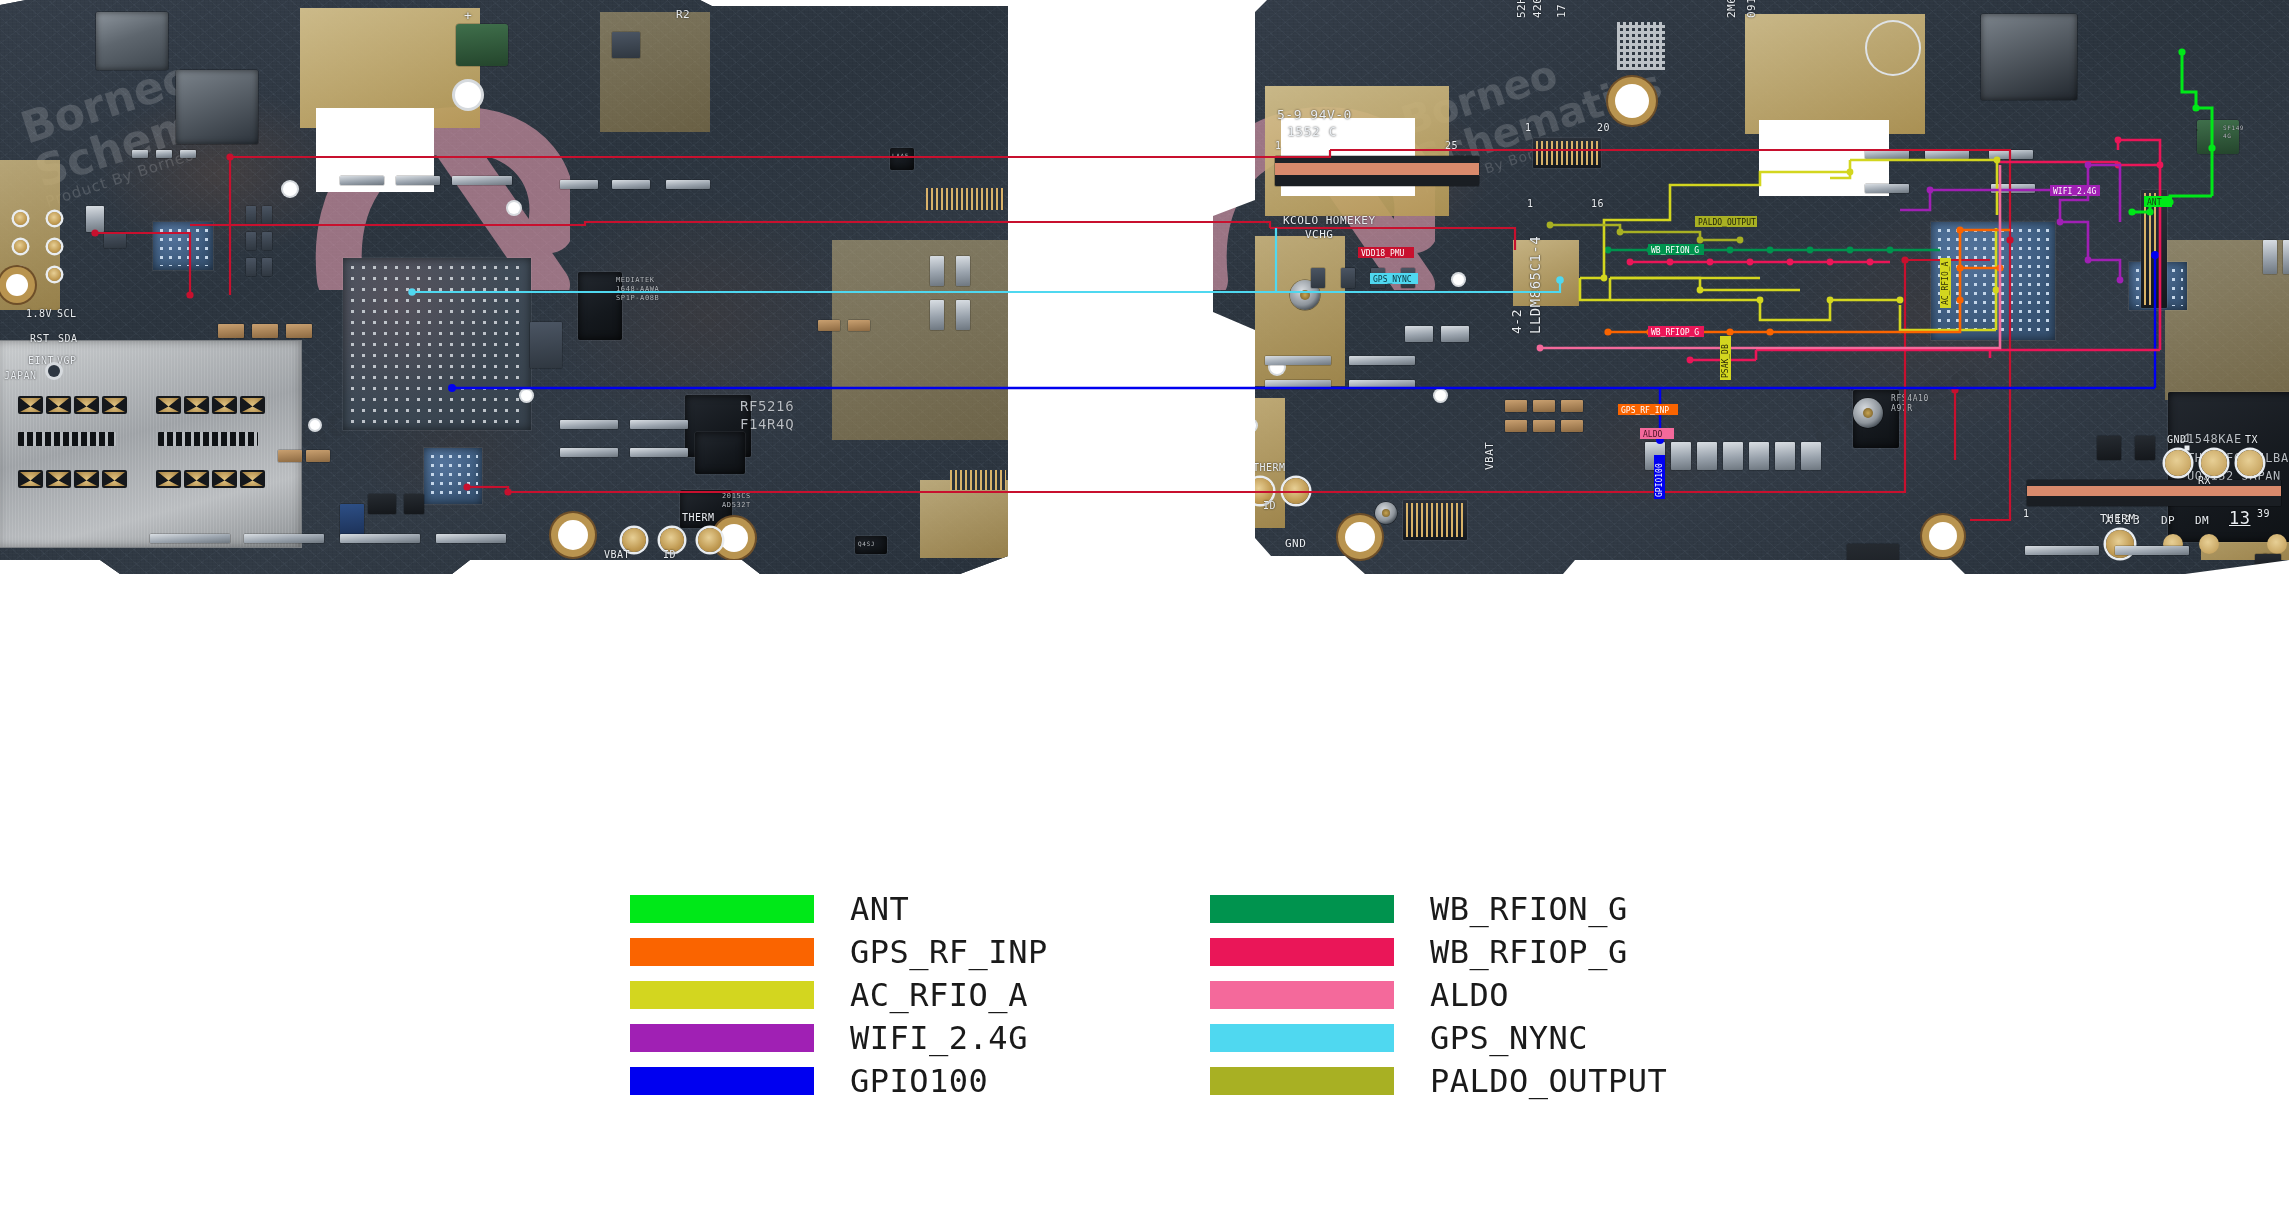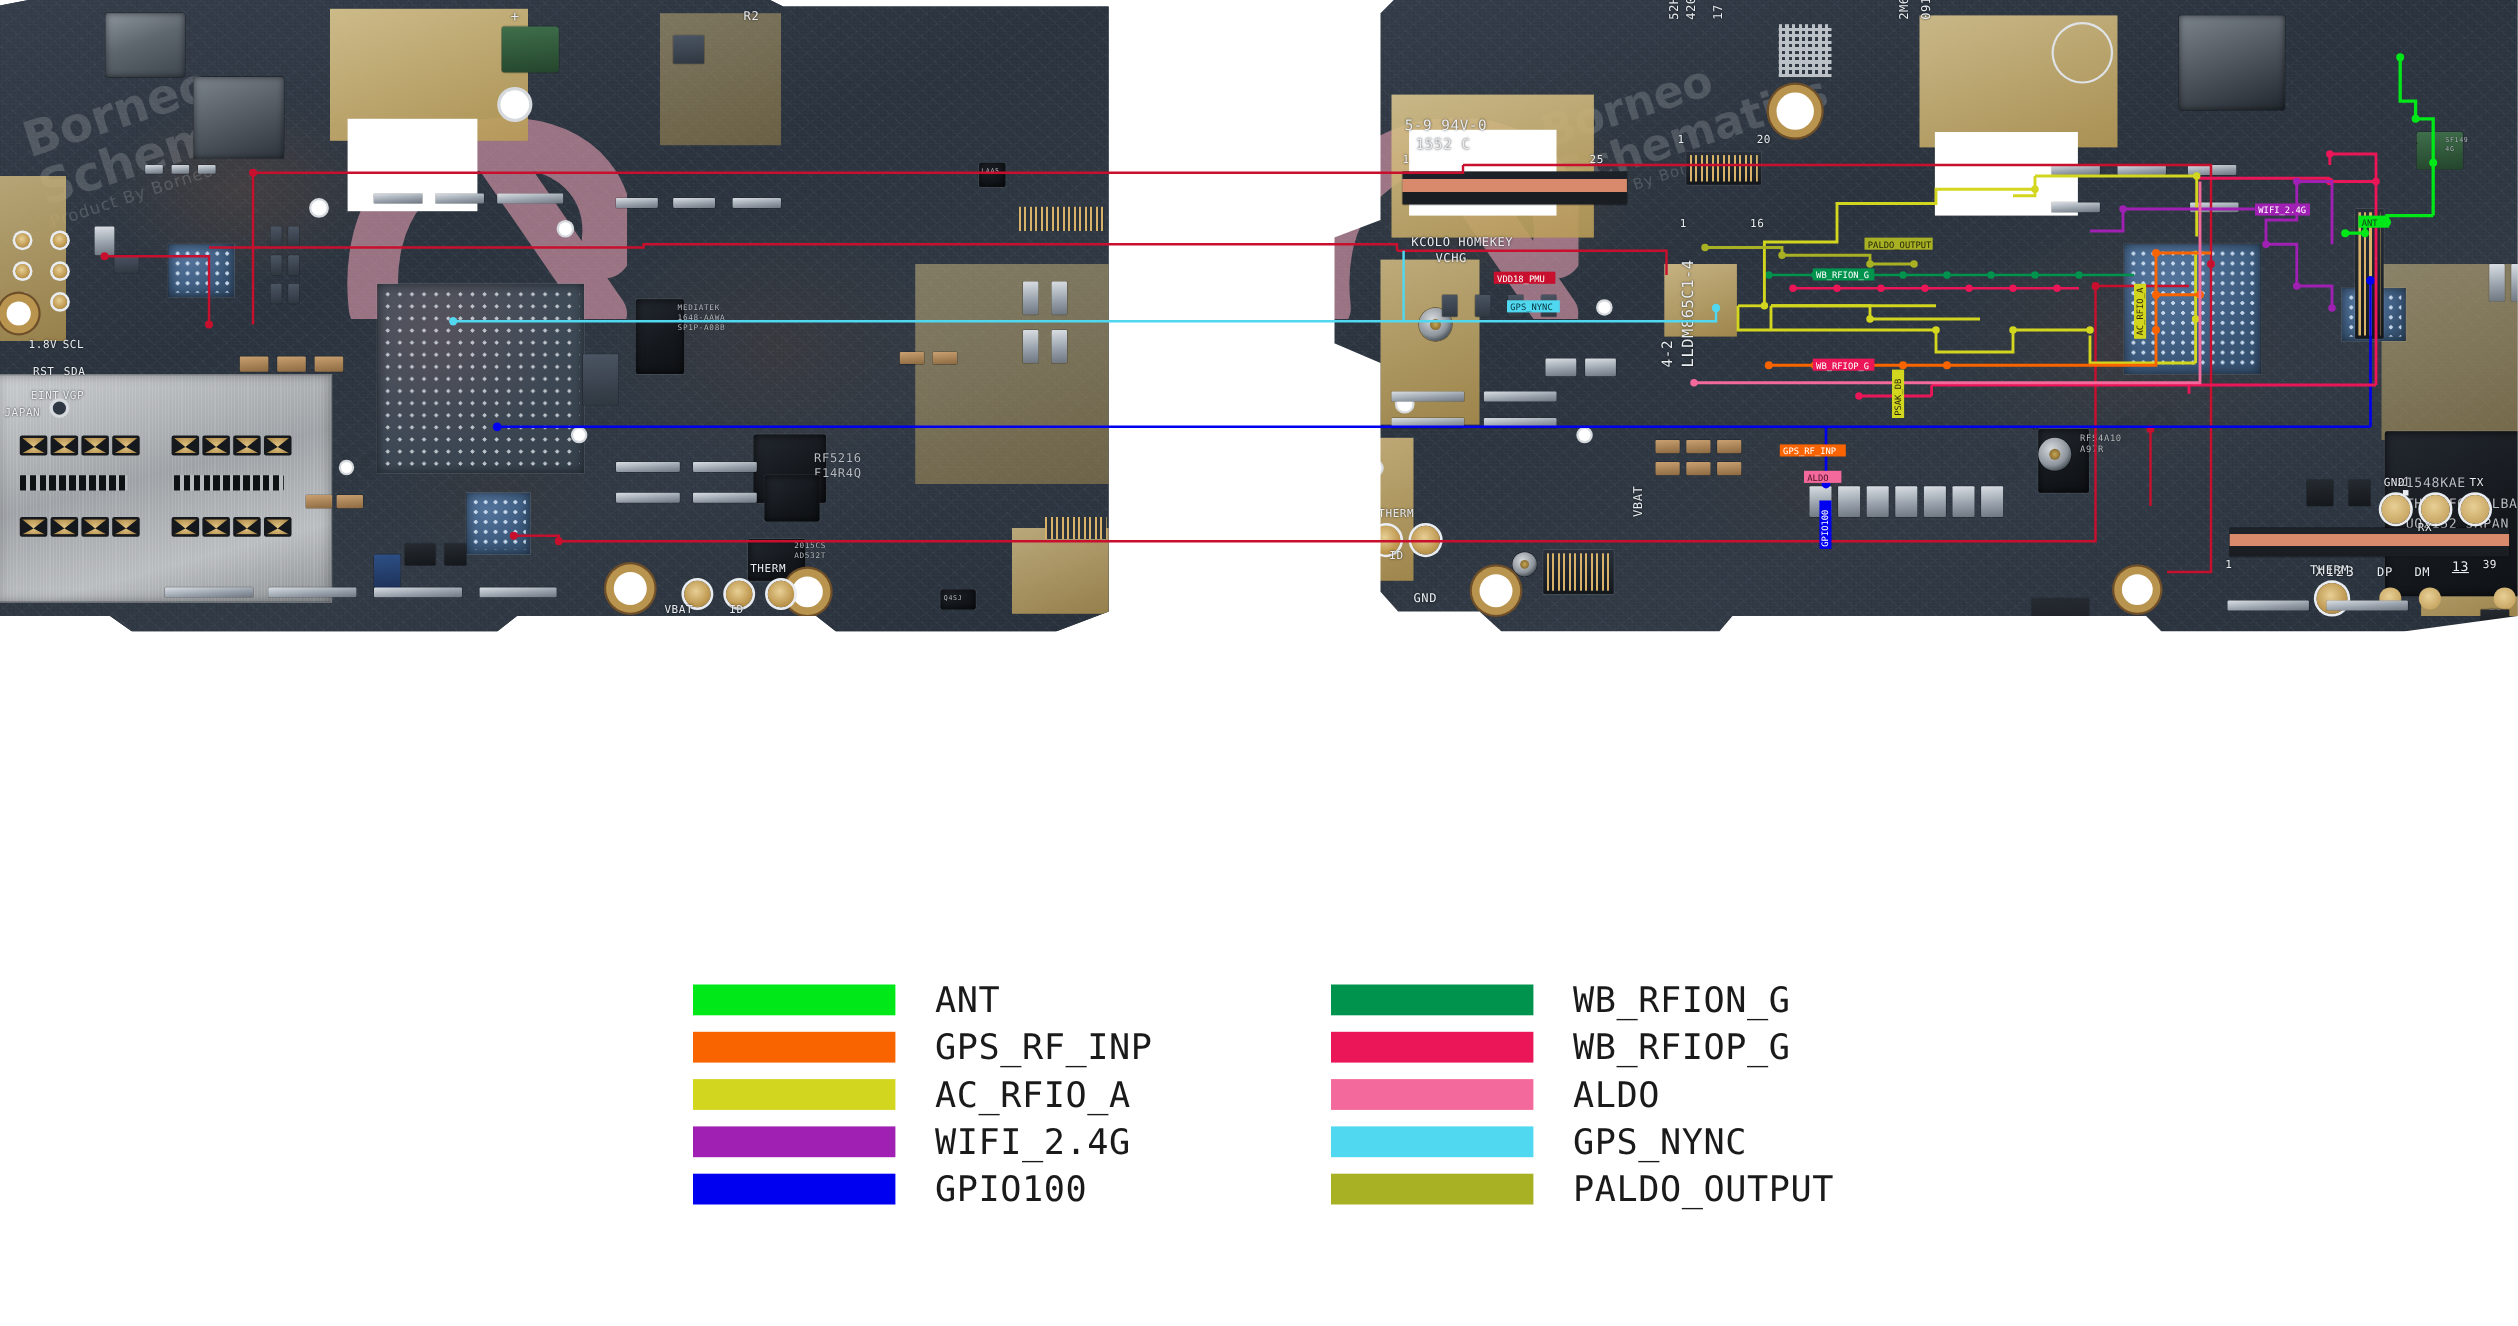--- a/index.html
+++ b/index.html
@@ -294,21 +294,21 @@
       <div class="smd dark" style="left:612px; top:32px; width:28px; height:26px;"></div>
       <div class="silk" style="left:676px; top:8px; font-size:11px;">R2</div>
       <div class="silk" style="left:464px; top:8px; font-size:13px;">+</div>
 
       <div class="bga" style="left:343px; top:258px; width:188px; height:172px;"></div>
 
       <div class="bga blue" style="left:153px; top:222px; width:60px; height:48px;"></div>
       <div class="bga blue" style="left:424px; top:448px; width:58px; height:56px;"></div>
 
       <div class="chip" style="left:685px; top:395px; width:66px; height:62px;"></div>
-      <div class="chip-label rot90" style="left:740px; top:410px; font-size:11px;">RF5216
+      <div class="chip-label rot90" style="left:740px; top:398px; font-size:14px;">RF5216
 F14R4Q</div>
 
       <div class="chip" style="left:578px; top:272px; width:44px; height:68px;"></div>
       <div class="chip-label rot90" style="left:616px; top:276px; font-size:7px;">MEDIATEK
 1648-AAWA
 SP1P-A08B</div>
 
       <div class="chip" style="left:695px; top:432px; width:50px; height:42px;"></div>
       <div class="chip" style="left:680px; top:490px; width:52px; height:38px;"></div>
       <div class="chip-label rot90" style="left:722px; top:492px; font-size:7px;">2015CS
@@ -551,21 +551,21 @@
       <div class="silk" style="left:1140px; top:434px; font-size:10px;">TX</div>
 
       <div class="tp-pad" style="left:1012px; top:790px; width:0; height:0;"></div>
       <div class="tp-ring" style="left:1001px; top:530px; width:28px; height:28px;"></div>
       <div class="tp-pad" style="left:1058px; top:534px; width:20px; height:20px;"></div>
       <div class="tp-pad" style="left:1094px; top:534px; width:20px; height:20px;"></div>
       <div class="tp-pad" style="left:1162px; top:534px; width:20px; height:20px;"></div>
       <div class="silk" style="left:995px; top:512px; font-size:11px;">THERM</div>
       <div class="silk" style="left:1056px; top:514px; font-size:11px;">DP</div>
       <div class="silk" style="left:1090px; top:514px; font-size:11px;">DM</div>
-      <div class="silk" style="left:1124px; top:508px; font-size:12px;text-decoration:underline;">13</div>
+      <div class="silk" style="left:1124px; top:508px; font-size:17px;text-decoration:underline;">13</div>
       <div class="silk" style="left:1157px; top:552px; font-size:11px;">ID</div>
 
       <div>
         <div class="smd" style="left:160px;top:356px;width:66px;height:9px;"></div>
         <div class="smd" style="left:244px;top:356px;width:66px;height:9px;"></div>
         <div class="smd" style="left:160px;top:380px;width:66px;height:9px;"></div>
         <div class="smd" style="left:244px;top:380px;width:66px;height:9px;"></div>
         <div class="smd tan" style="left:400px;top:400px;width:22px;height:12px;"></div>
         <div class="smd tan" style="left:428px;top:400px;width:22px;height:12px;"></div>
         <div class="smd tan" style="left:456px;top:400px;width:22px;height:12px;"></div>

